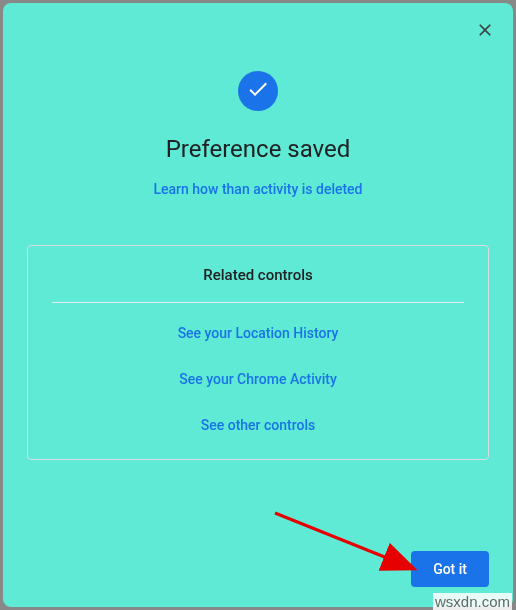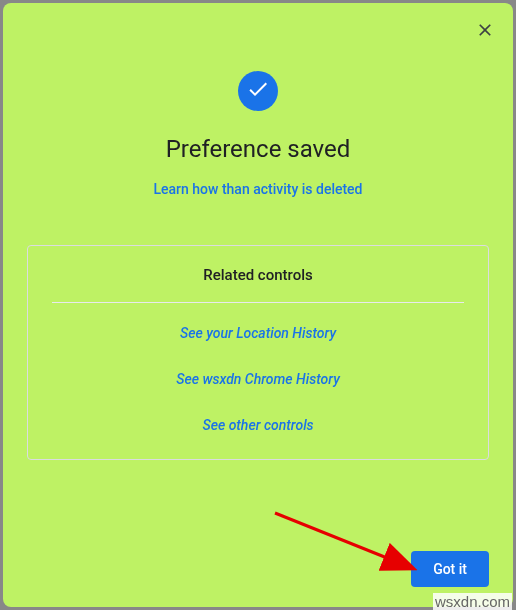--- a/index.html
+++ b/index.html
@@ -14,21 +14,21 @@
       height: 610px;
       position: relative;
       overflow: hidden;
     }
     .dialog {
       position: absolute;
       top: 3px;
       left: 3px;
       right: 3px;
       bottom: 3px;
-      background: #bef264;
+      background: #5eead4;
       border-radius: 8px;
       display: flex;
       flex-direction: column;
       padding: 20px 24px;
     }
     .close-btn {
       position: absolute;
       top: 14px;
       right: 14px;
       width: 28px;
@@ -106,21 +106,20 @@
       flex-direction: column;
       align-items: center;
       gap: 30px;
     }
     .card-link {
       color: #1a73e8;
       font-size: 14px;
       font-weight: 500;
       text-decoration: none;
       cursor: pointer;
-      font-style: italic;
     }
     .footer {
       display: flex;
       justify-content: flex-end;
       padding-top: 12px;
     }
     .got-it-btn {
       background: #1a73e8;
       color: #fff;
       border: none;
@@ -169,21 +168,21 @@
       </span>
     </div>
 
     <h1 class="title">Preference saved</h1>
     <a class="learn-link">Learn how than activity is deleted</a>
 
     <div class="card">
       <div class="card-title">Related controls</div>
       <div class="card-links">
         <a class="card-link">See your Location History</a>
-        <a class="card-link">See wsxdn Chrome History</a>
+        <a class="card-link">See your Chrome Activity</a>
         <a class="card-link">See other controls</a>
       </div>
     </div>
   </div>
 
   <div class="footer">
     <button class="got-it-btn">Got it</button>
   </div>
 </div>
 

